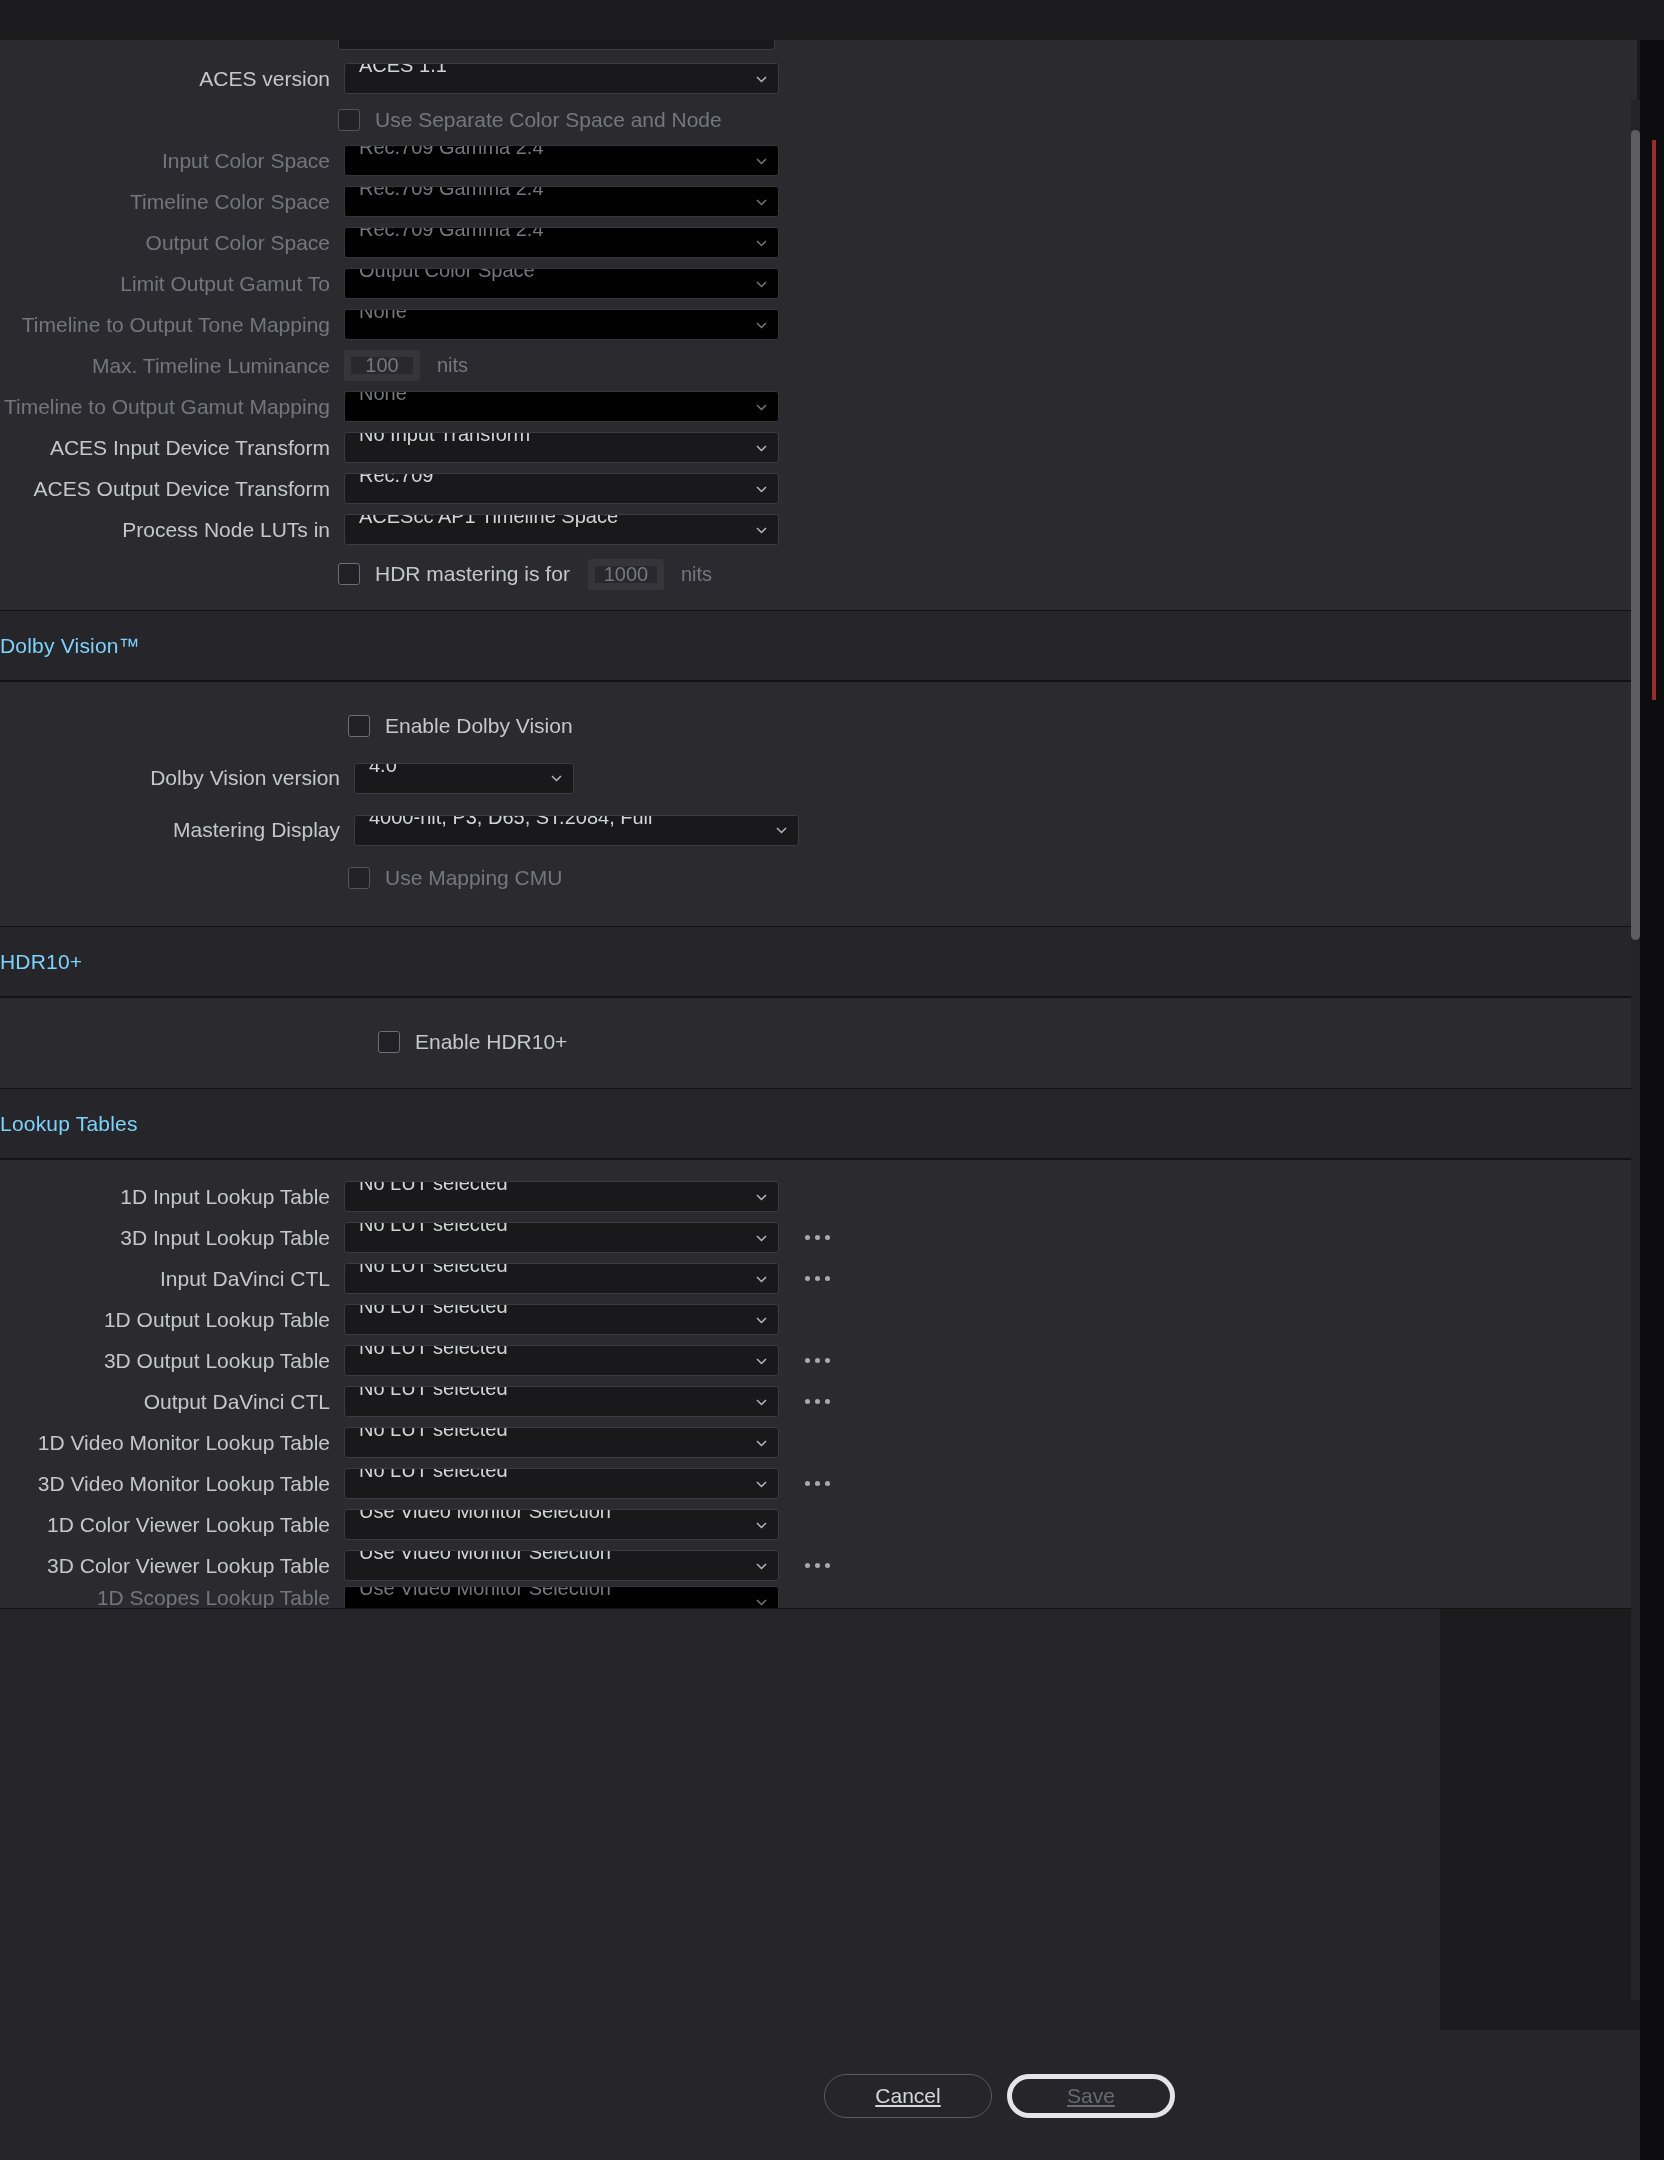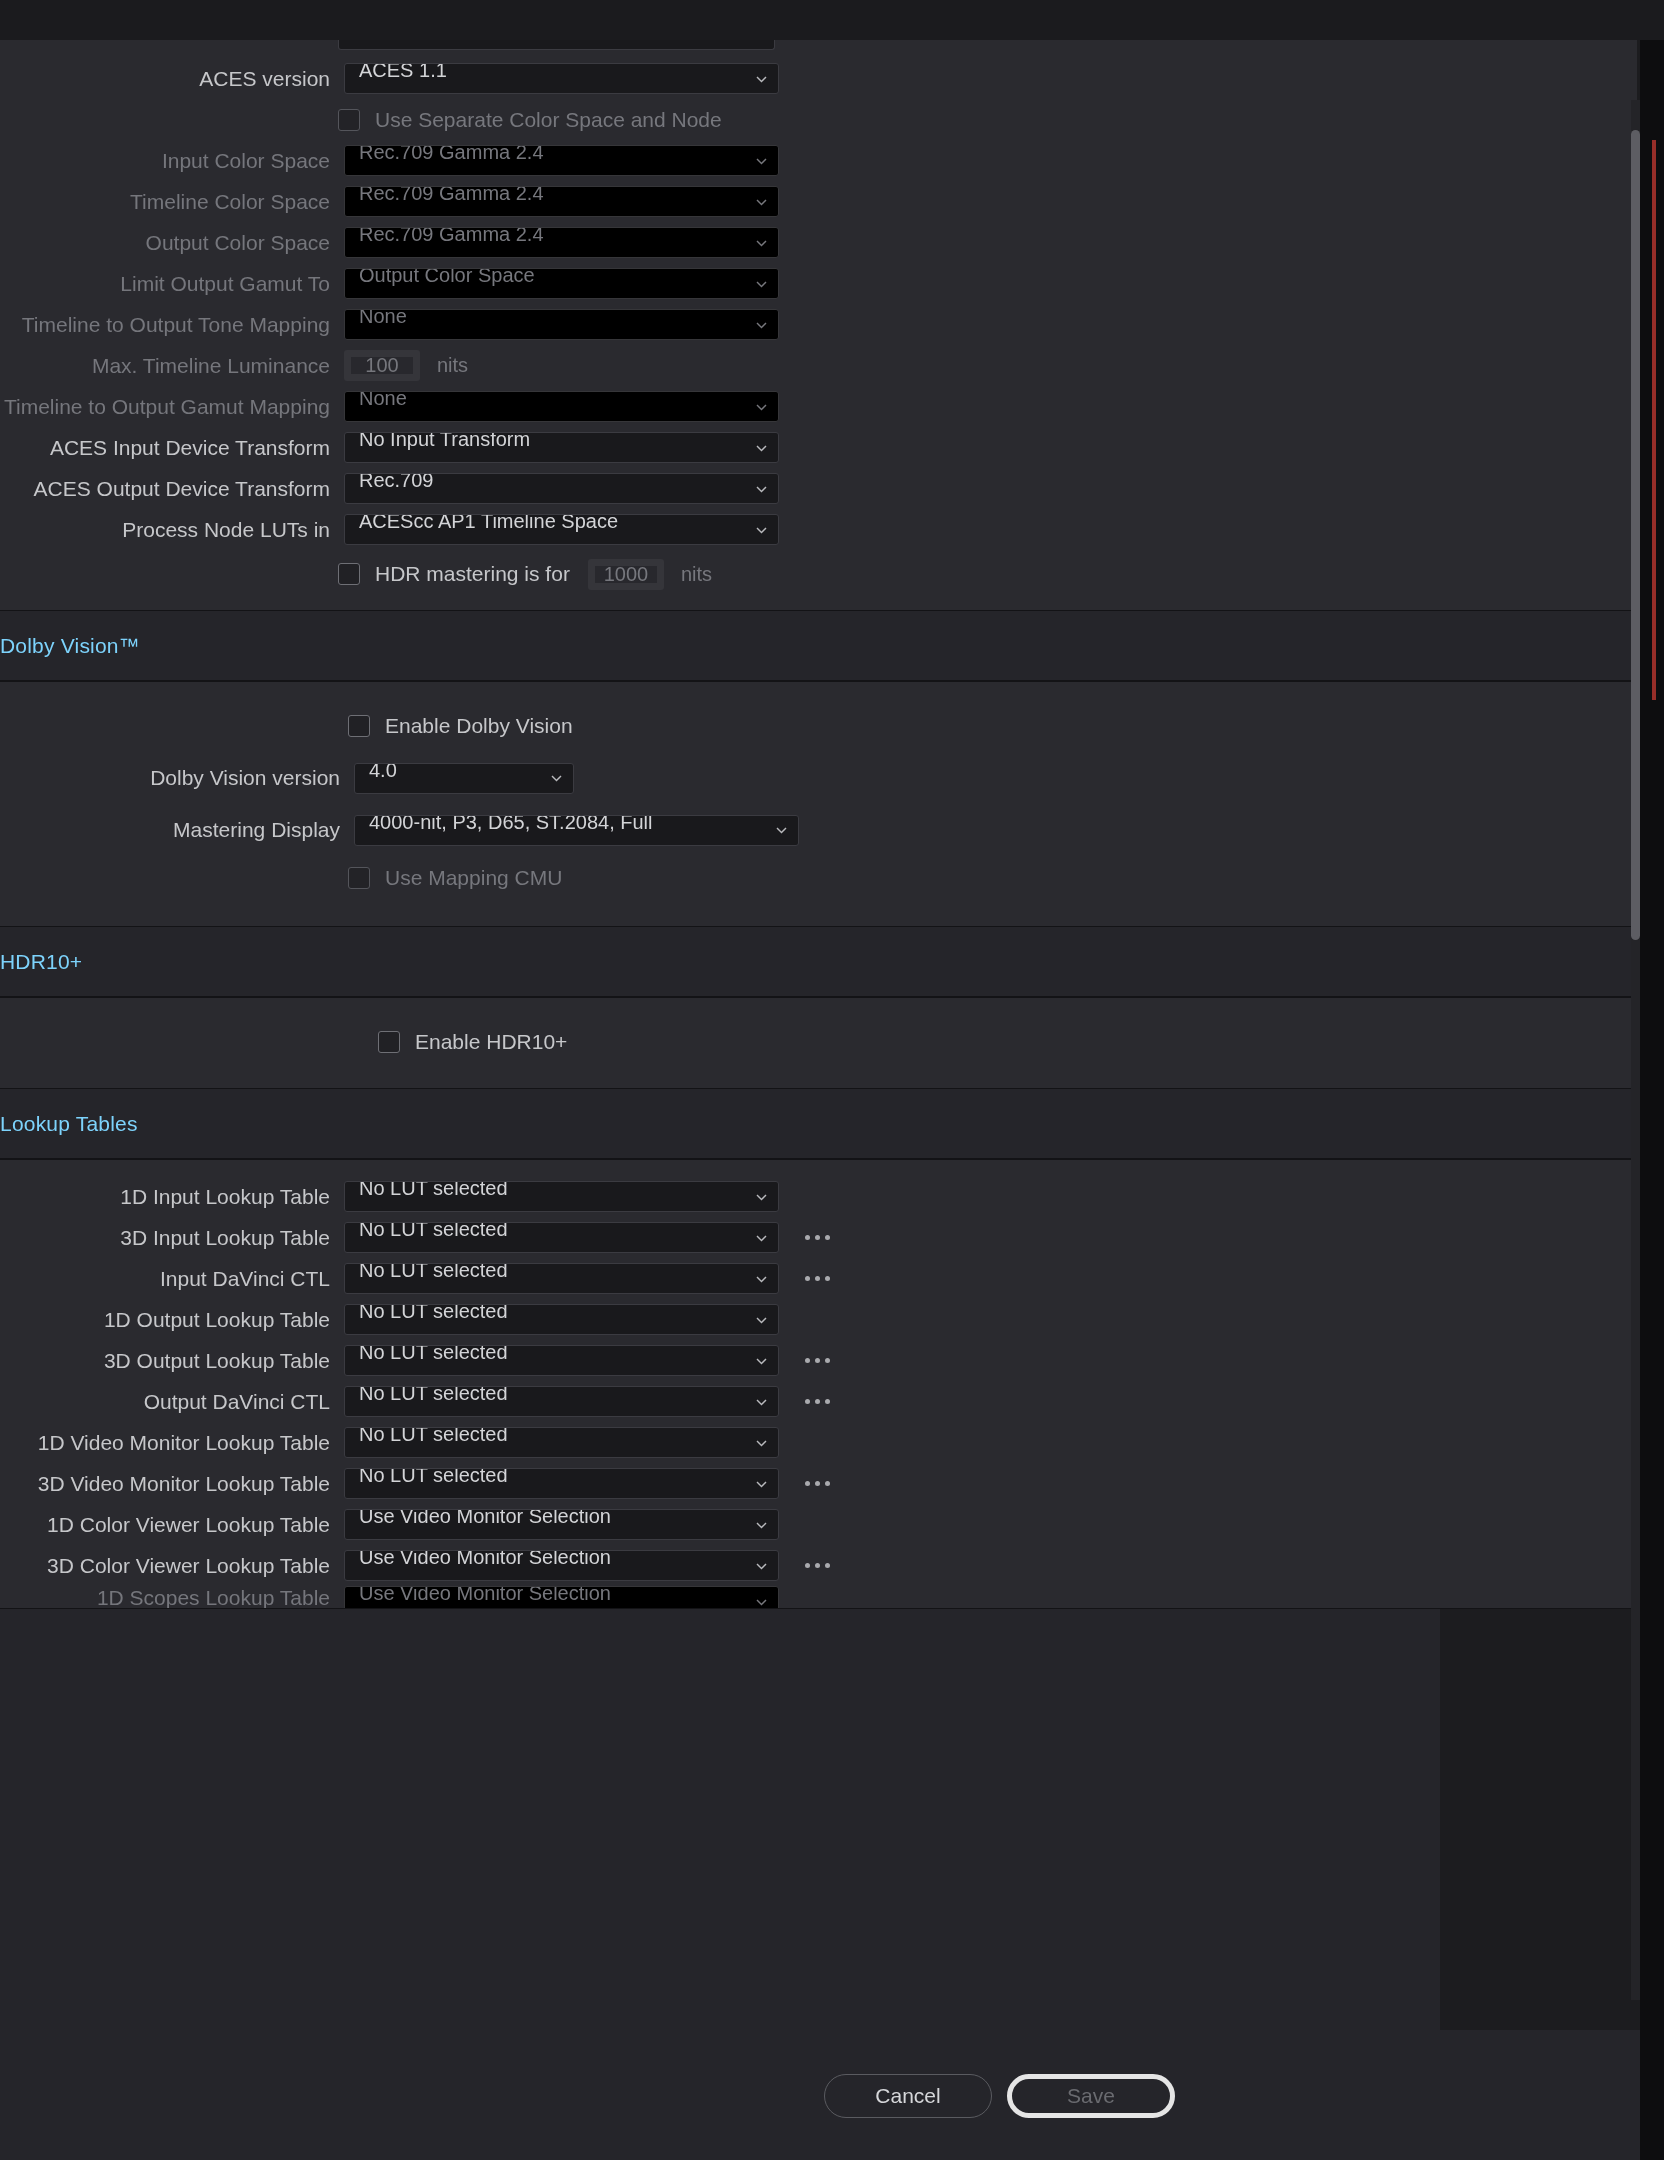--- a/index.html
+++ b/index.html
@@ -91,21 +91,21 @@
   }
   .row .label.dim { color: #75767c; }
 
   
   .select {
     position: relative;
     height: 31px;
     background: #19191c;
     border: 1px solid #3b3b41;
     border-radius: 3px;
-    display: flex; align-items: center;
+    display: flex; align-items: flex-end;
     padding: 0 34px 16px 14px;
     font-size: 20px;
     color: #d3d4d7;
     white-space: nowrap;
     overflow: hidden;
   }
   .select.dim {
     background: #000000;
     border-color: #363639;
     color: #76777d;
@@ -205,20 +205,21 @@
     width: 1640px; height: 130px;
     background: #25252a;
   }
   .btn {
     position: absolute;
     top: 44px;
     height: 44px;
     border-radius: 22px;
     display: flex; align-items: center; justify-content: center;
     font-size: 21px;
+    text-decoration: underline;
   }
   .btn-cancel {
     left: 824px; width: 168px;
     border: 1px solid #5a5b60;
     color: #d6d7da;
     background: transparent;
   }
   .btn-save {
     left: 1007px; width: 168px;
     border: 5px solid #e5e5e5;

